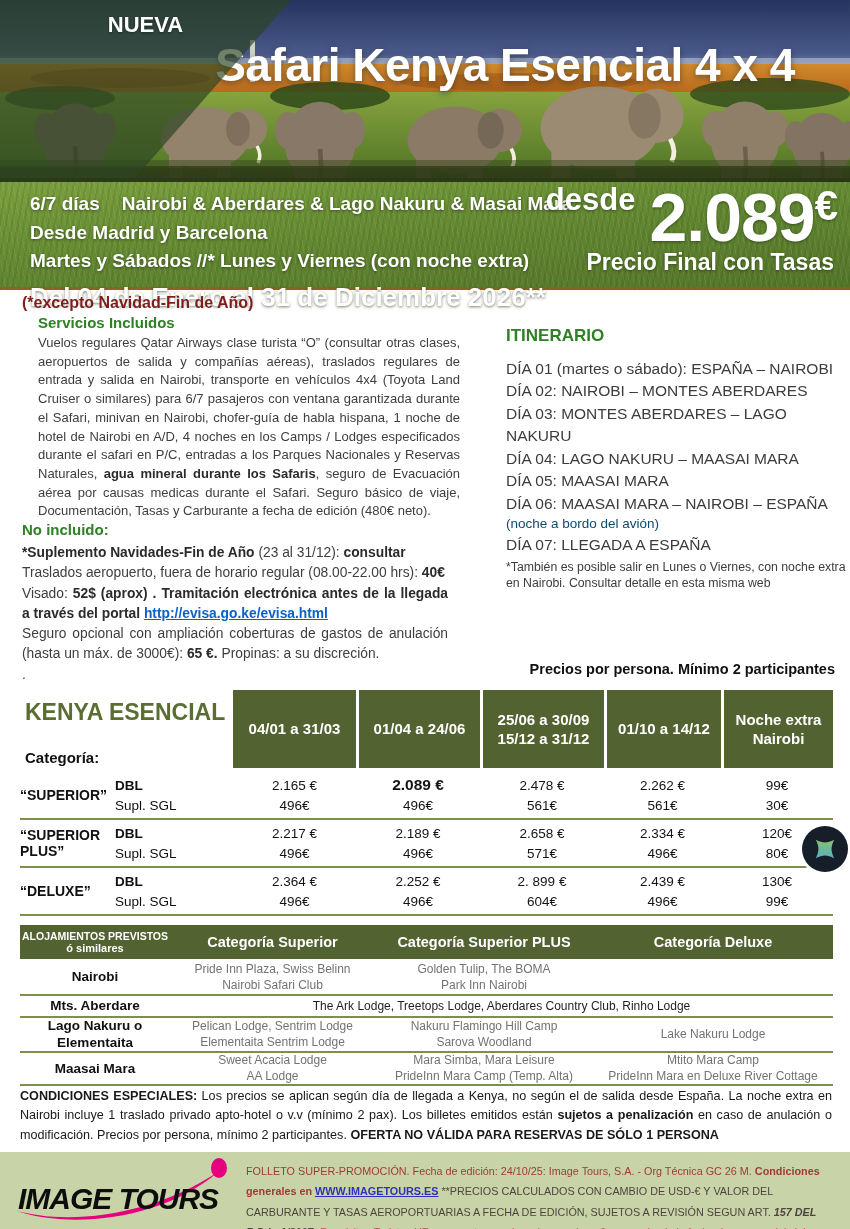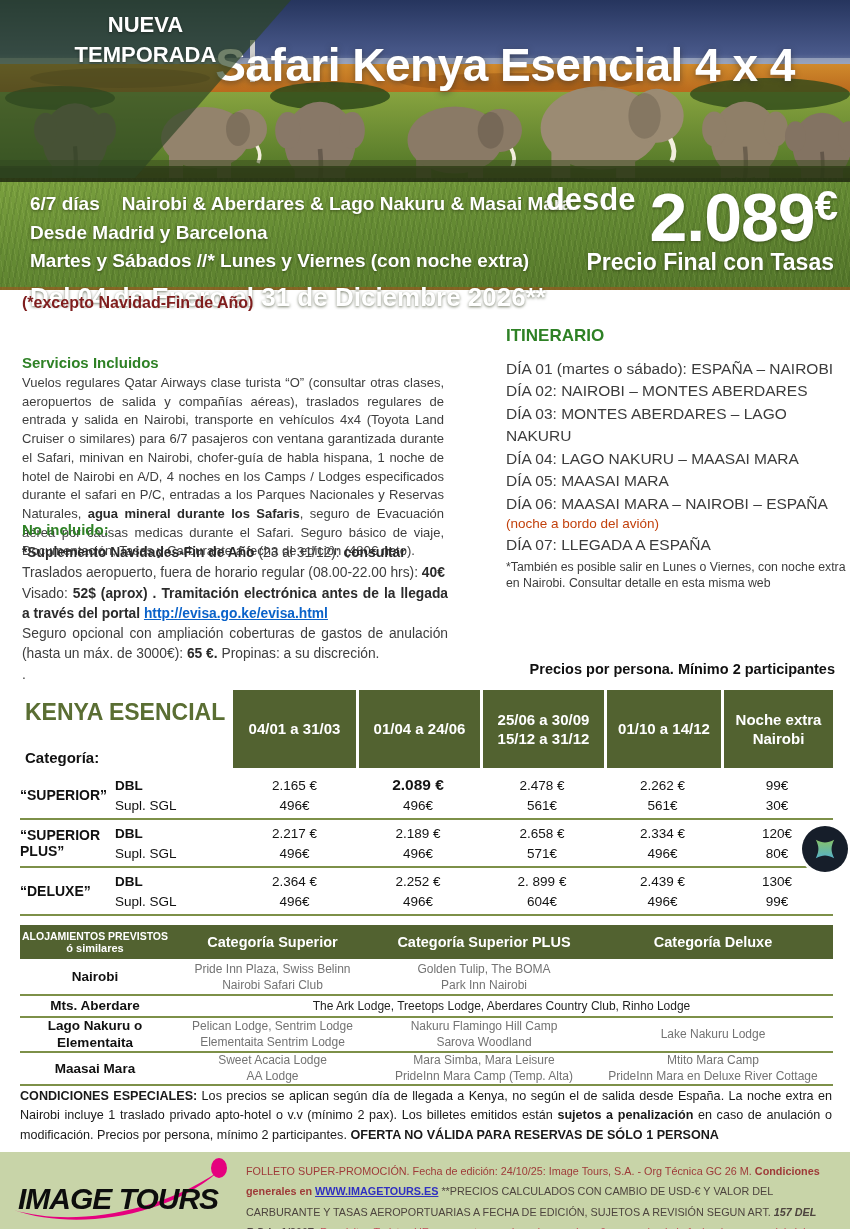--- a/index.html
+++ b/index.html
@@ -51,32 +51,32 @@
     position:absolute; right:12px; top:0; width:345px; text-align:right; color:#fff;
     text-shadow:0 1px 3px rgba(30,40,10,.6);
   }
   .price-row { display:flex; align-items:flex-start; justify-content:flex-end; }
   .price-desde { font-size:31px; font-weight:bold; margin-right:14px; }
   .price-big { font-size:68px; font-weight:bold; letter-spacing:-1px; line-height:1.05; }
   .price-eur { font-size:42px; font-weight:bold; }
   .price-note { font-size:23px; font-weight:bold; margin-top:-4px; padding-right:4px; }
   
   .exception { position:absolute; left:22px; top:294px; font-size:16px; font-weight:bold; color:#7f1d1d; }
-  .col-left { position:absolute; left:22px; top:314px; width:422px;margin-top:40px; }
+  .col-left { position:absolute; left:38px; top:314px; width:422px; }
   .h-green { font-size:15px; font-weight:bold; color:#2e8125; margin-bottom:3px; }
   .para { font-size:13px; line-height:1.44; text-align:justify; color:#3e3e3e; }
   .ni { position:absolute; left:22px; top:519px; width:426px; font-size:13.8px; line-height:1.47; color:#3e3e3e; }
   .ni .h-green { margin-bottom:2px; }
   .b { font-weight:bold; color:#2b2b2b; }
   a.link { color:#0a62c9; font-weight:bold; }
   .ni-just { text-align:justify; }
   .itin { position:absolute; left:506px; top:326px; width:340px; }
   .itin .h-green { font-size:17px; margin-bottom:12px; }
   .itin-day { font-size:15.5px; color:#3c3c3c; line-height:1.45; }
-  .itin-sub { font-size:13.5px; color:#c2410c; line-height:1.4; }
+  .itin-sub { font-size:13.5px; color:#0c4a6e; line-height:1.4; }
   .itin-foot { font-size:12.3px; color:#3c3c3c; line-height:1.35; margin-top:2px; }
   
   .prices-note { position:absolute; right:15px; top:661px; font-size:14.5px; font-weight:bold; color:#111; }
   .kenya-title { position:absolute; left:25px; top:699px; font-size:23px; font-weight:bold; color:#5a6e33; }
   .cat-label { position:absolute; left:25px; top:749px; font-size:15px; font-weight:bold; color:#111; }
   .pt-head { position:absolute; left:233px; top:690px; width:600px; height:78px; display:flex; }
   .pt-hcell {
     background:#526230; color:#fff; font-weight:bold; font-size:15px; text-align:center;
     display:flex; flex-direction:column; justify-content:center; line-height:1.3;
     border-left:3px solid #fff;
@@ -192,21 +192,20 @@
       <use href="#el-side" x="0" y="0" transform="translate(600,128) scale(1.35)" fill="#9b8b73"></use>
       <use href="#el-rear" x="0" y="0" transform="translate(745,140) scale(1.1)" fill="#8f7f68"></use>
       <use href="#el-rear" x="0" y="0" transform="translate(822,146) scale(0.95)" fill="#837362"></use>
       <rect y="166" width="850" height="12" fill="#2c3816" opacity="0.9"></rect>
       <rect y="160" width="850" height="8" fill="#3a4a1e" opacity="0.5"></rect>
     </svg>
     <div class="hero-title">Safari Kenya Esencial 4 x 4</div>
     <div class="badge-tri"></div>
     <div class="badge-text">
       <span class="b1">NUEVA</span>
-      <span class="b2">TEMPORADA</span>
     </div>
   </div>
 
   <div class="banner">
     <div class="banner-left">
       <div class="bl-line">
         <span>6/7 días</span><span class="gap"></span><span>Nairobi &amp; Aberdares &amp; Lago Nakuru &amp; Masai Mara</span>
       </div>
       <div class="bl-line">Desde Madrid y Barcelona</div>
       <div class="bl-line">Martes y Sábados   //* Lunes y Viernes (con noche extra)</div>

